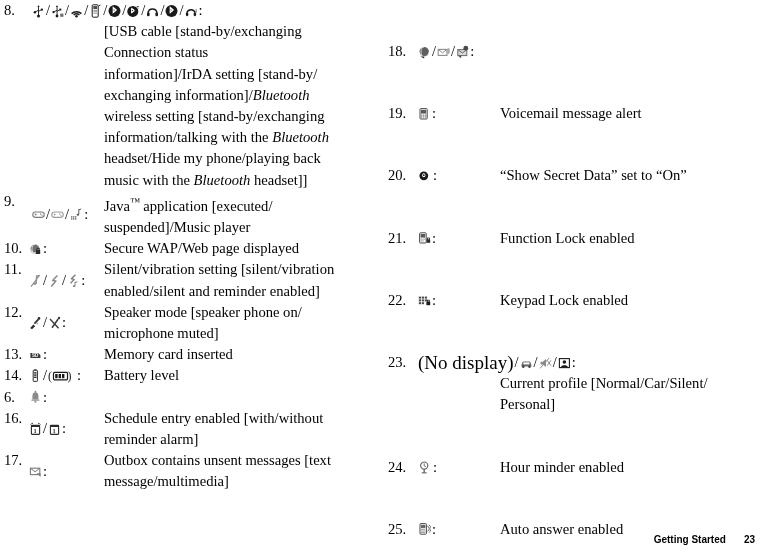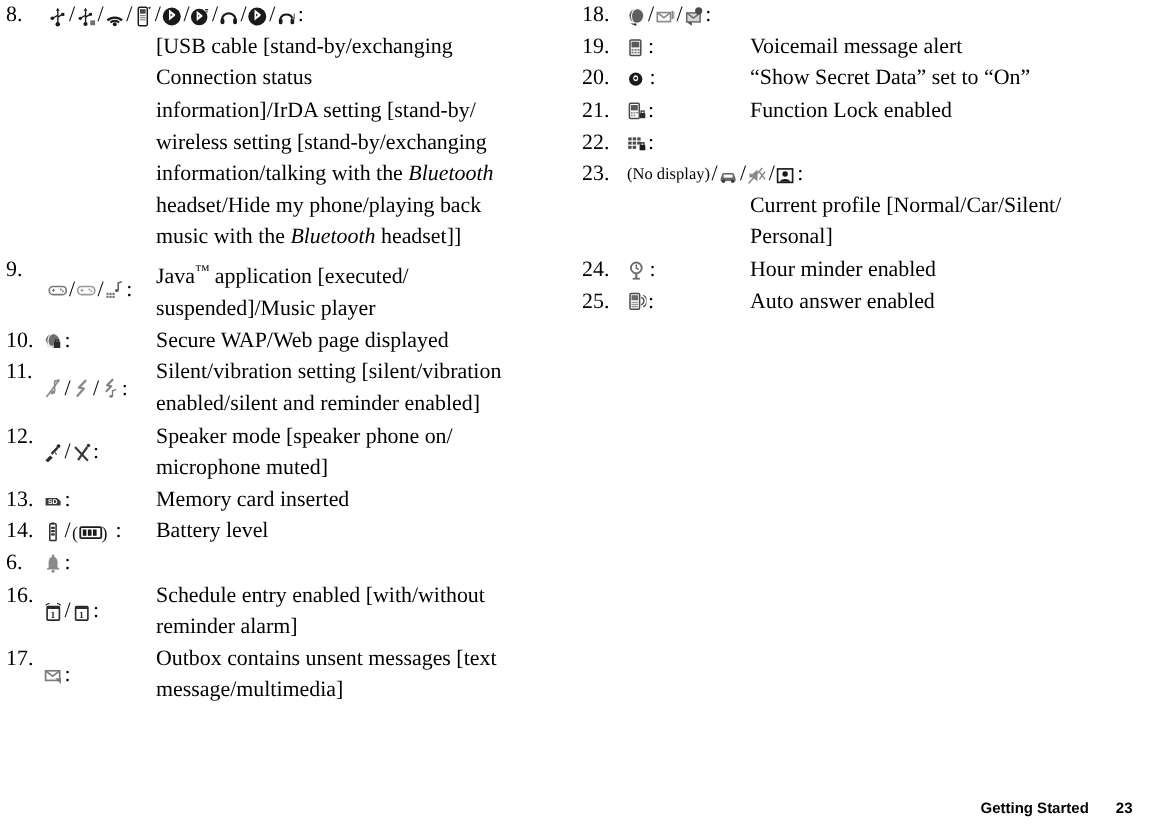--- a/index.html
+++ b/index.html
@@ -40,20 +40,21 @@
   }
   .entry.wide-icons {
     grid-template-columns: 22px 1fr;
   }
   .entry.wide-icons .desc-cell {
     grid-column: 1 / span 2;
     padding-left: 100px;
   }
   .col-right .entry {
     grid-template-columns: 27px 85px 1fr;
+    margin-top: 41px;
   }
   .col-right .entry.wide-icons {
     grid-template-columns: 27px 1fr;
   }
   .col-right .entry.wide-icons .desc-cell {
     grid-column: 1 / span 2;
     padding-left: 112px;
   }
 
   .num {
@@ -69,21 +70,21 @@
   .icons .sep {
     font-size: 14.6px;
     margin: 0 1px;
     color: #000;
   }
   .icons .colon {
     font-size: 14.6px;
     margin-left: 1px;
   }
   .icons .nodisp {
-    font-size: 11px;
+    font-size: 19px;
   }
   .desc-cell {
     white-space: normal;
   }
   .desc-cell .ln { display: block; }
 
   em { font-style: italic; }
 
   .tm { font-size: 10px; vertical-align: super; letter-spacing: -0.2px; }
 
@@ -205,20 +206,21 @@
               <path d="M11.2 5.0 L11.2 8.2" stroke="#6e6e6e" stroke-width="0.8"></path>
               <circle cx="10.6" cy="8.3" r="0.9" fill="#6e6e6e"></circle>
             </svg>
           </span>
         <span class="colon">:</span>
       </div>
       <div class="desc-cell">
         <span class="ln">[USB cable [stand-by/exchanging</span>
         <span class="ln">Connection status</span>
         <span class="ln">information]/IrDA setting [stand-by/</span>
+        <span class="ln">exchanging information]/<em>Bluetooth</em></span>
         <span class="ln">wireless setting [stand-by/exchanging</span>
         <span class="ln">information/talking with the <em>Bluetooth</em></span>
         <span class="ln">headset/Hide my phone/playing back</span>
         <span class="ln">music with the <em>Bluetooth</em> headset]]</span>
       </div>
     </div>
 
     <div class="entry">
       <div class="num">9.</div>
       <div class="icons" style="padding-left:6px;">
@@ -561,20 +563,23 @@
               <rect x="3.8" y="6.4" width="2.3" height="2.0" fill="#4a4a4a"></rect>
               <rect x="6.8" y="6.4" width="2.3" height="2.0" fill="#4a4a4a"></rect>
               <rect x="0.8" y="9.2" width="2.3" height="2.0" fill="#4a4a4a"></rect>
               <rect x="3.8" y="9.2" width="2.3" height="2.0" fill="#4a4a4a"></rect>
               <rect x="8.4" y="8.8" width="3.8" height="3.4" fill="#1a1a1a"></rect>
               <rect x="9.3" y="7.2" width="2.0" height="1.8" fill="none" stroke="#1a1a1a" stroke-width="0.8"></rect>
             </svg>
           </span>
         <span class="colon">:</span>
       </div>
+      <div class="desc-cell">
+        <span class="ln">Keypad Lock enabled</span>
+      </div>
     </div>
 
     <div class="entry wide-icons">
       <div class="num">23.</div>
       <div class="icons" style="padding-left:3px;">
         <span class="nodisp">(No display)</span>
         <span class="sep">/</span>
         <span class="ic">
             <svg width="13" height="14" viewBox="0 0 13 14">
               <path d="M1.4 9.2 L2.4 6.2 C2.6 5.6 3.0 5.4 3.6 5.4 L9.2 5.4 C9.8 5.4 10.2 5.6 10.4 6.2 L11.4 9.2 L11.4 10.6 L1.4 10.6 Z" fill="#6a6a6a"></path>

